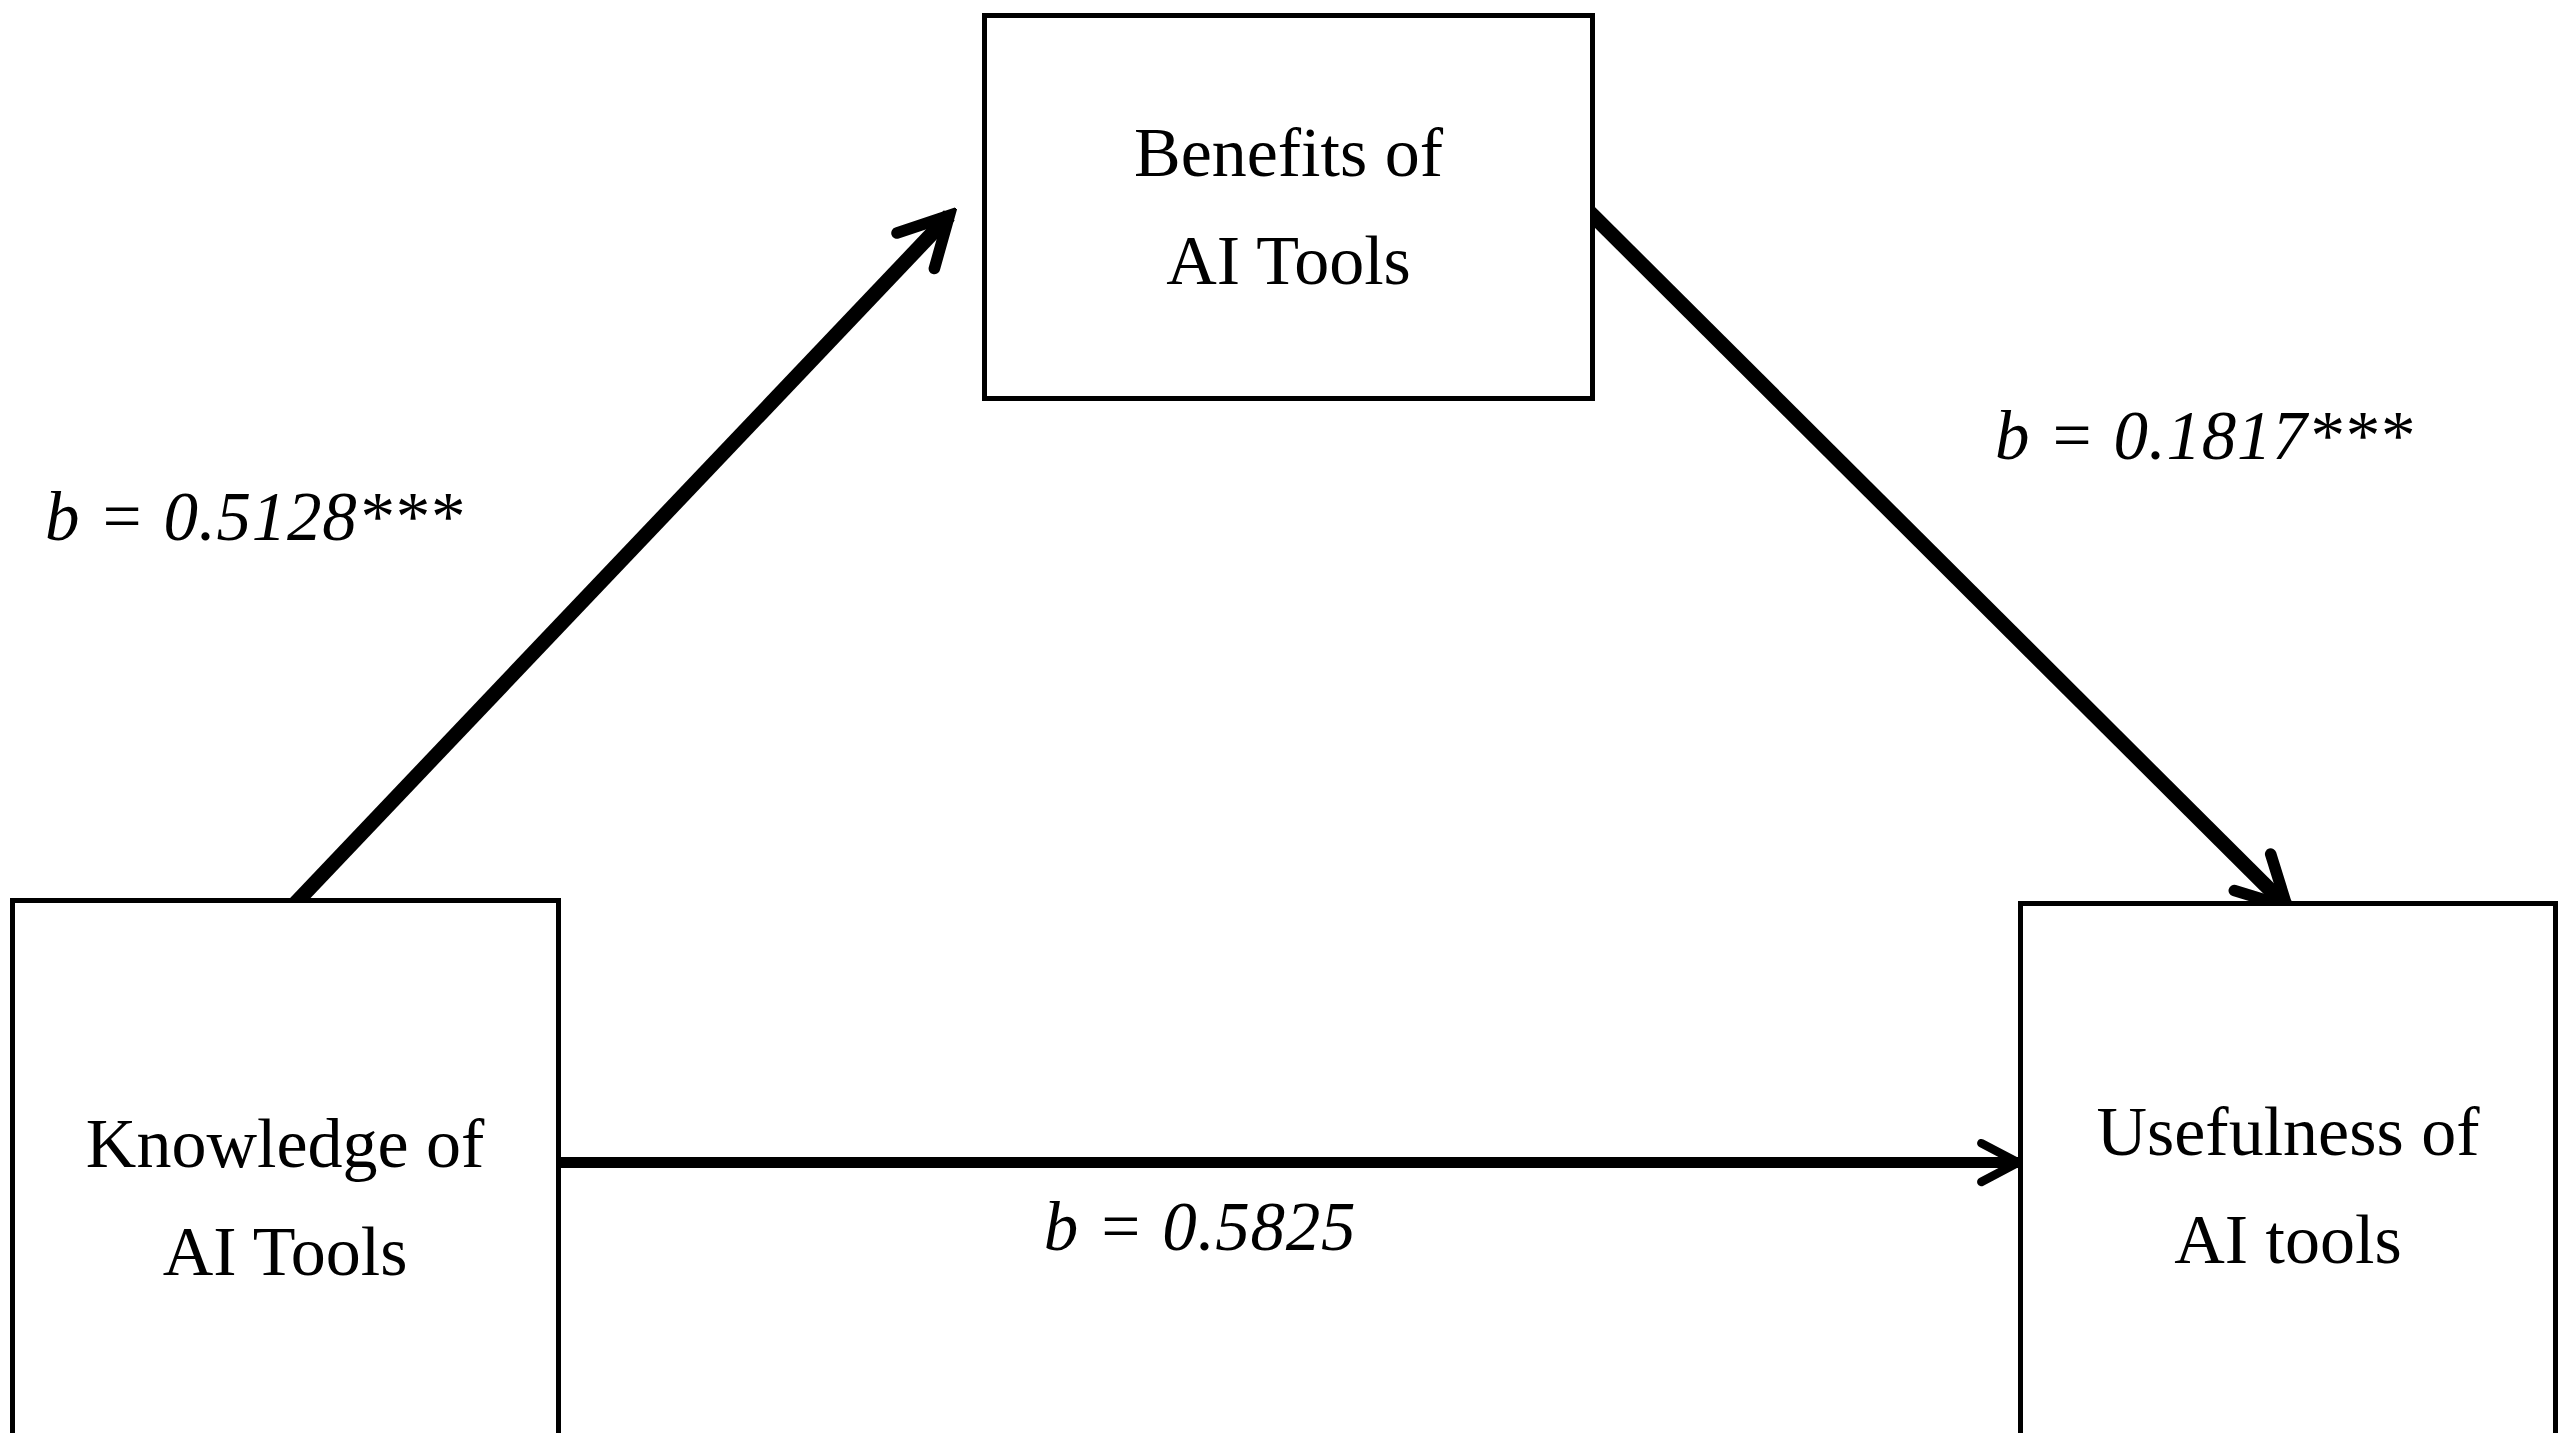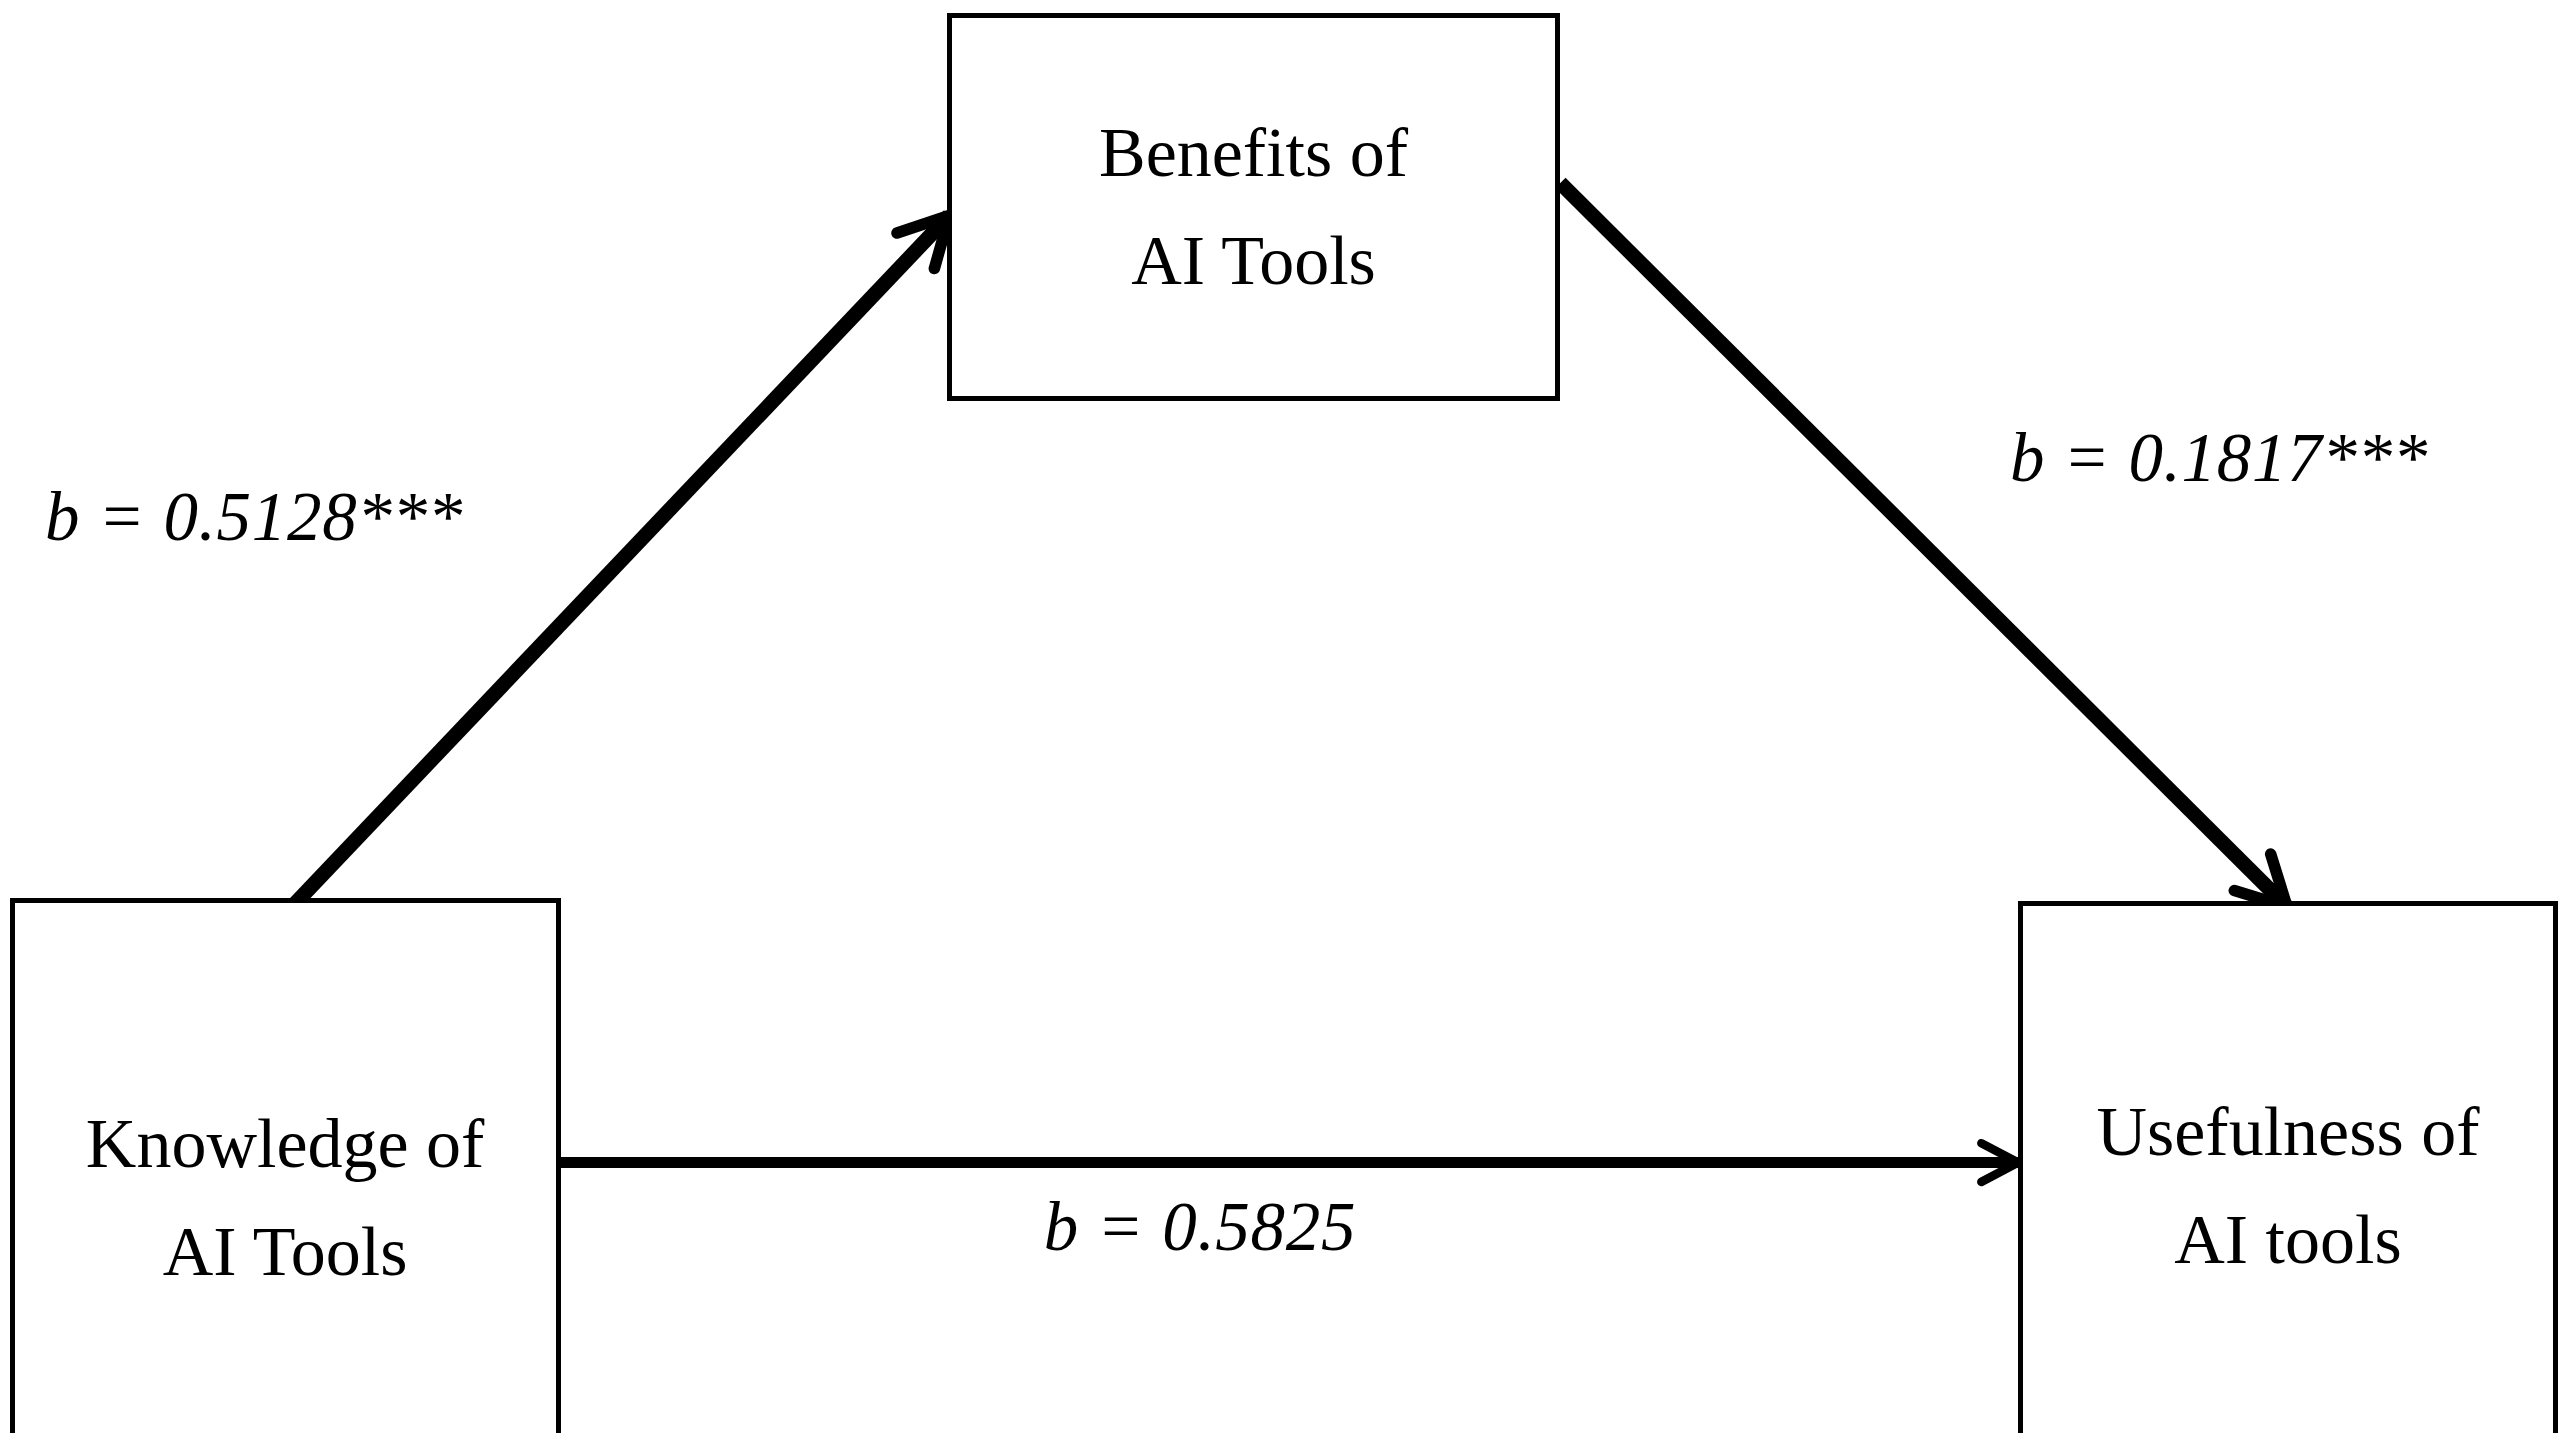--- a/index.html
+++ b/index.html
@@ -31,33 +31,33 @@
     flex-direction: column;
     justify-content: center;
     align-items: center;
     text-align: center;
     color: #000000;
     font-size: 70px;
     line-height: 1.55;
     white-space: nowrap;
   }
   .node-predictor { left: 9.6px;   top: 898px; width: 551px; height: 600px; }
-  .node-mediator  { left: 947px; top: 13.3px;   width: 613px; height: 388px; }
+  .node-mediator  { left: 982px; top: 13.3px;   width: 613px; height: 388px; }
   .node-outcome   { left: 2018px; top: 901px; width: 540px; height: 570px; }
   .edge-label {
     position: absolute;
     transform: translate(-50%, -50%);
     font-style: italic;
     font-size: 69px;
     color: #000000;
     white-space: nowrap;
     letter-spacing: 0.7px;
   }
   .label-a { left: 254px;  top: 475px; margin-top: 42px;  }
-  .label-b { left: 2204px; top: 458px; margin-left: 15px;  }
+  .label-b { left: 2204px; top: 436px;  }
   .label-c { left: 1200px; top: 1227px; }
 </style>
 </head>
 <body>
 
 <div class="canvas">
 
   <svg class="arrow-layer" viewBox="0 0 3495 1945" xmlns="http://www.w3.org/2000/svg">
     <defs>
       <marker id="openArrow" viewBox="0 0 10 10" refX="8.6" refY="5" markerWidth="4.6" markerHeight="4.6" orient="auto" markerUnits="strokeWidth">

